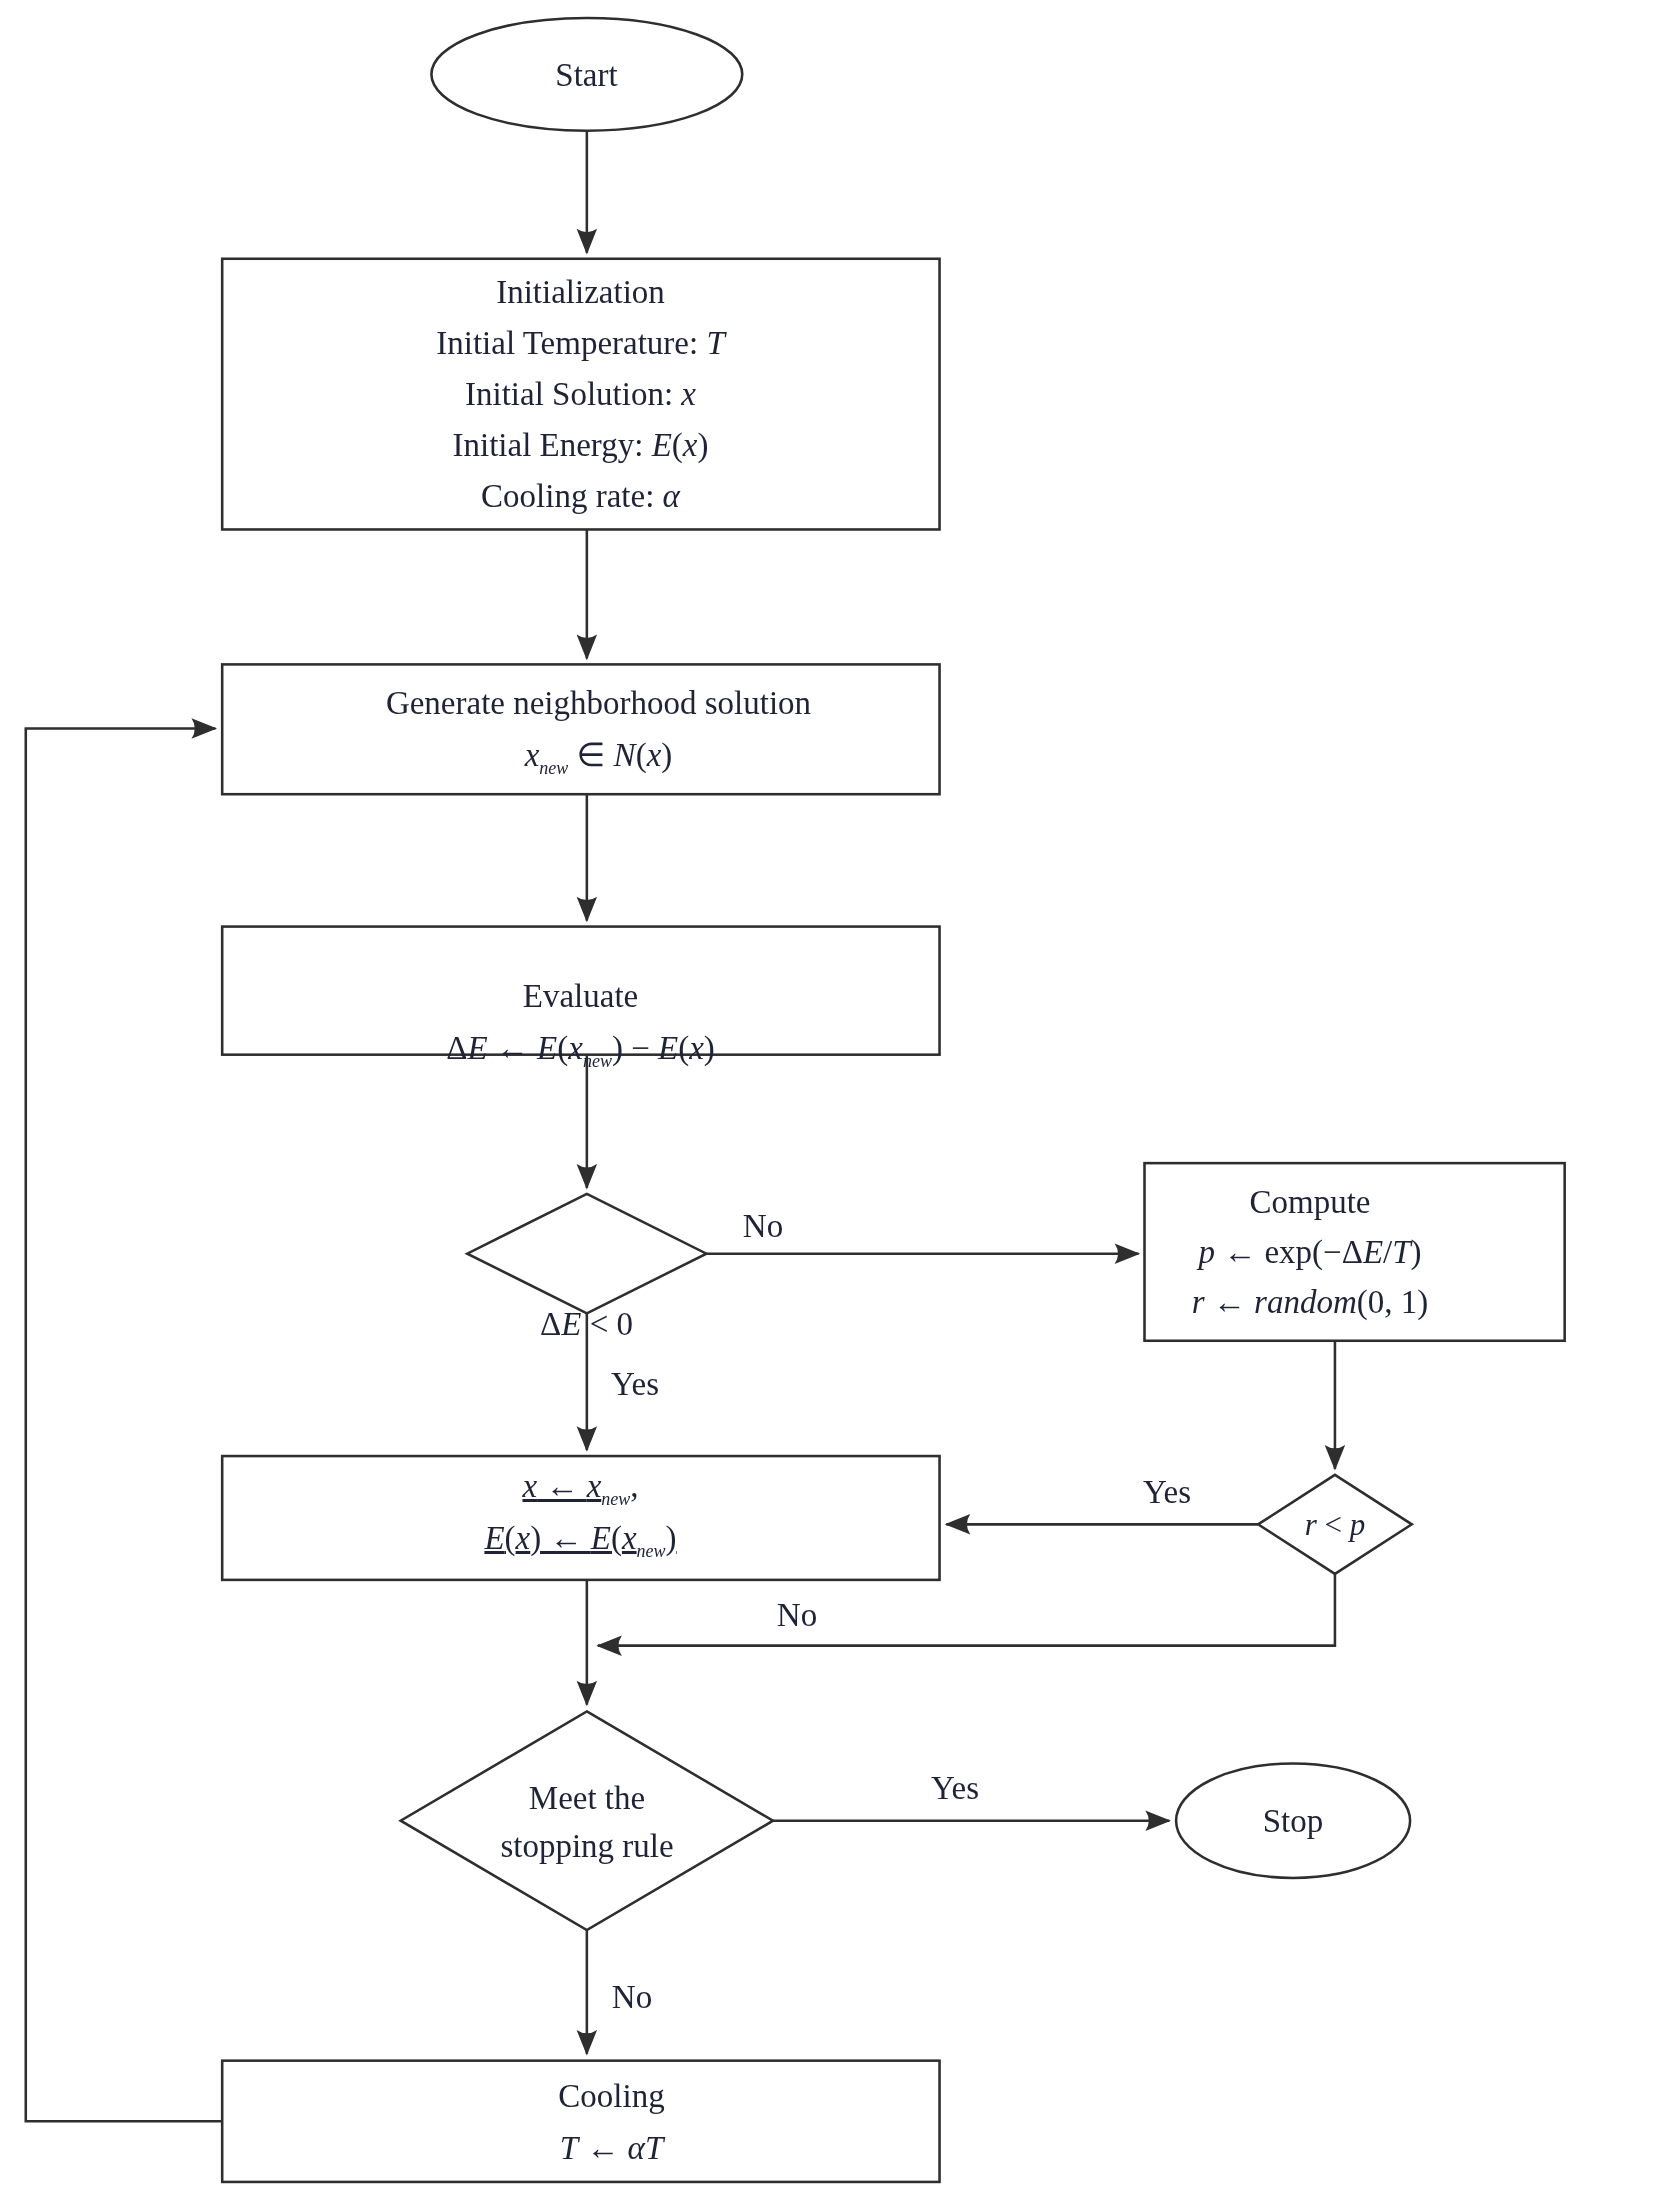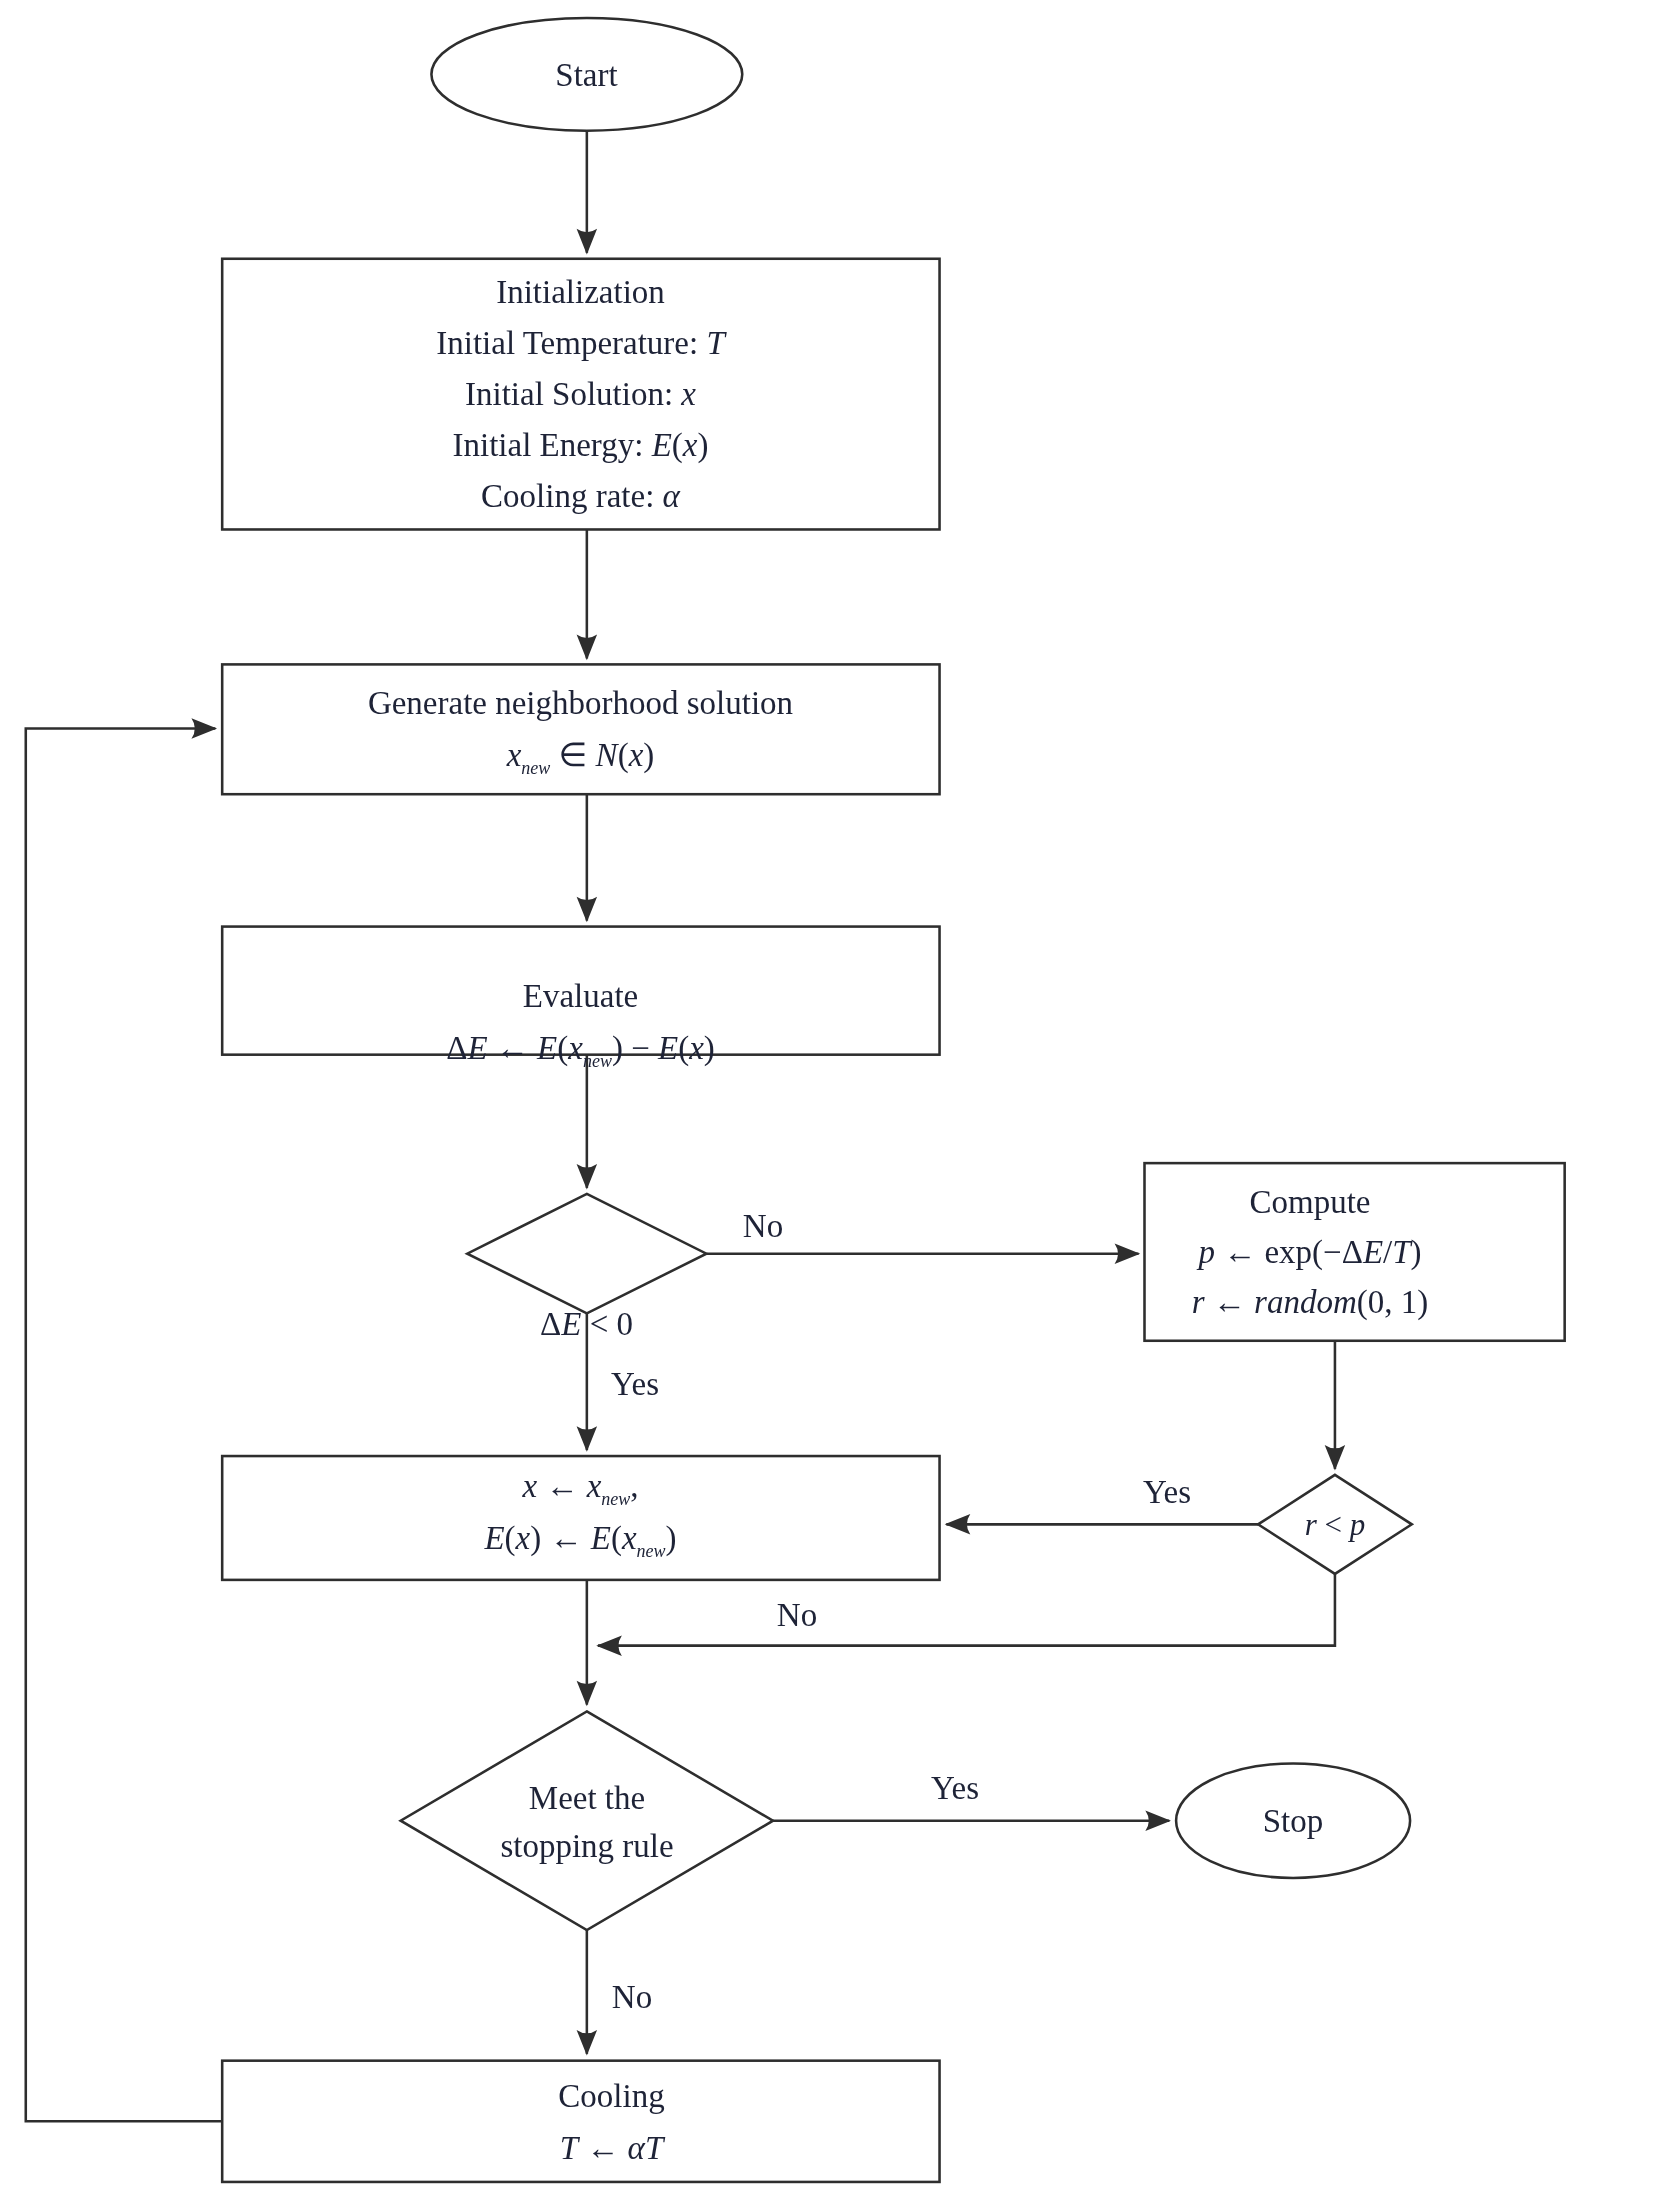--- a/index.html
+++ b/index.html
@@ -80,41 +80,41 @@
     </div>
 
   <div class="node-text" style="left:222px;top:259px;width:717px;height:271px;line-height:51px;">
       <div class="tline"><span>Initialization</span></div>
       <div class="tline"><span>Initial Temperature: </span><span class="it">T</span></div>
       <div class="tline"><span>Initial Solution: </span><span class="it">x</span></div>
       <div class="tline"><span>Initial Energy: </span><span class="it">E</span><span>(</span><span class="it">x</span><span>)</span></div>
       <div class="tline"><span>Cooling rate: </span><span class="it">α</span></div>
     </div>
 
-  <div class="node-text" style="left:222px;top:664px;width:717px;height:130px;">
+  <div class="node-text" style="left:222px;top:664px;width:717px;height:130px;padding-left:18px;">
       <div class="tline"><span>Generate neighborhood solution</span></div>
       <div class="tline"><span class="it">x</span><sub class="it">new</sub><span> ∈ </span><span class="it">N</span><span>(</span><span class="it">x</span><span>)</span></div>
     </div>
 
   <div class="node-text" style="left:222px;top:927px;width:717px;height:128px;margin-top:31px;">
       <div class="tline"><span>Evaluate</span></div>
       <div class="tline"><span>Δ</span><span class="it">E</span><span> ← </span><span class="it">E</span><span>(</span><span class="it">x</span><sub class="it">new</sub><span>) − </span><span class="it">E</span><span>(</span><span class="it">x</span><span>)</span></div>
     </div>
 
   <div class="node-text" style="left:467px;top:1264px;width:239px;height:120px;">
       <div class="tline"><span>Δ</span><span class="it">E</span><span> &lt; 0</span></div>
     </div>
 
   <div class="node-text" style="left:1100px;top:1163px;width:420px;height:178px;line-height:50px;">
       <div class="tline"><span>Compute</span></div>
       <div class="tline"><span class="it">p</span><span> ← exp(−Δ</span><span class="it">E</span><span>/</span><span class="it">T</span><span>)</span></div>
       <div class="tline"><span class="it">r</span><span> ← </span><span class="it">random</span><span>(0, 1)</span></div>
     </div>
 
-  <div class="node-text" style="left:222px;top:1456px;width:717px;height:112px;">
+  <div class="node-text" style="left:222px;top:1456px;width:717px;height:112px;text-decoration:underline;">
       <div class="tline"><span class="it">x</span><span> ← </span><span class="it">x</span><sub class="it">new</sub><span>,</span></div>
       <div class="tline"><span class="it">E</span><span>(</span><span class="it">x</span><span>) ← </span><span class="it">E</span><span>(</span><span class="it">x</span><sub class="it">new</sub><span>)</span></div>
     </div>
 
   <div class="node-text" style="left:1258px;top:1475px;width:154px;height:99px;font-size:31px;">
       <div class="tline"><span class="it">r</span><span> &lt; </span><span class="it">p</span></div>
     </div>
 
   <div class="node-text" style="left:401px;top:1712px;width:372px;height:219px;line-height:48px;">
       <div class="tline"><span>Meet the</span></div>

